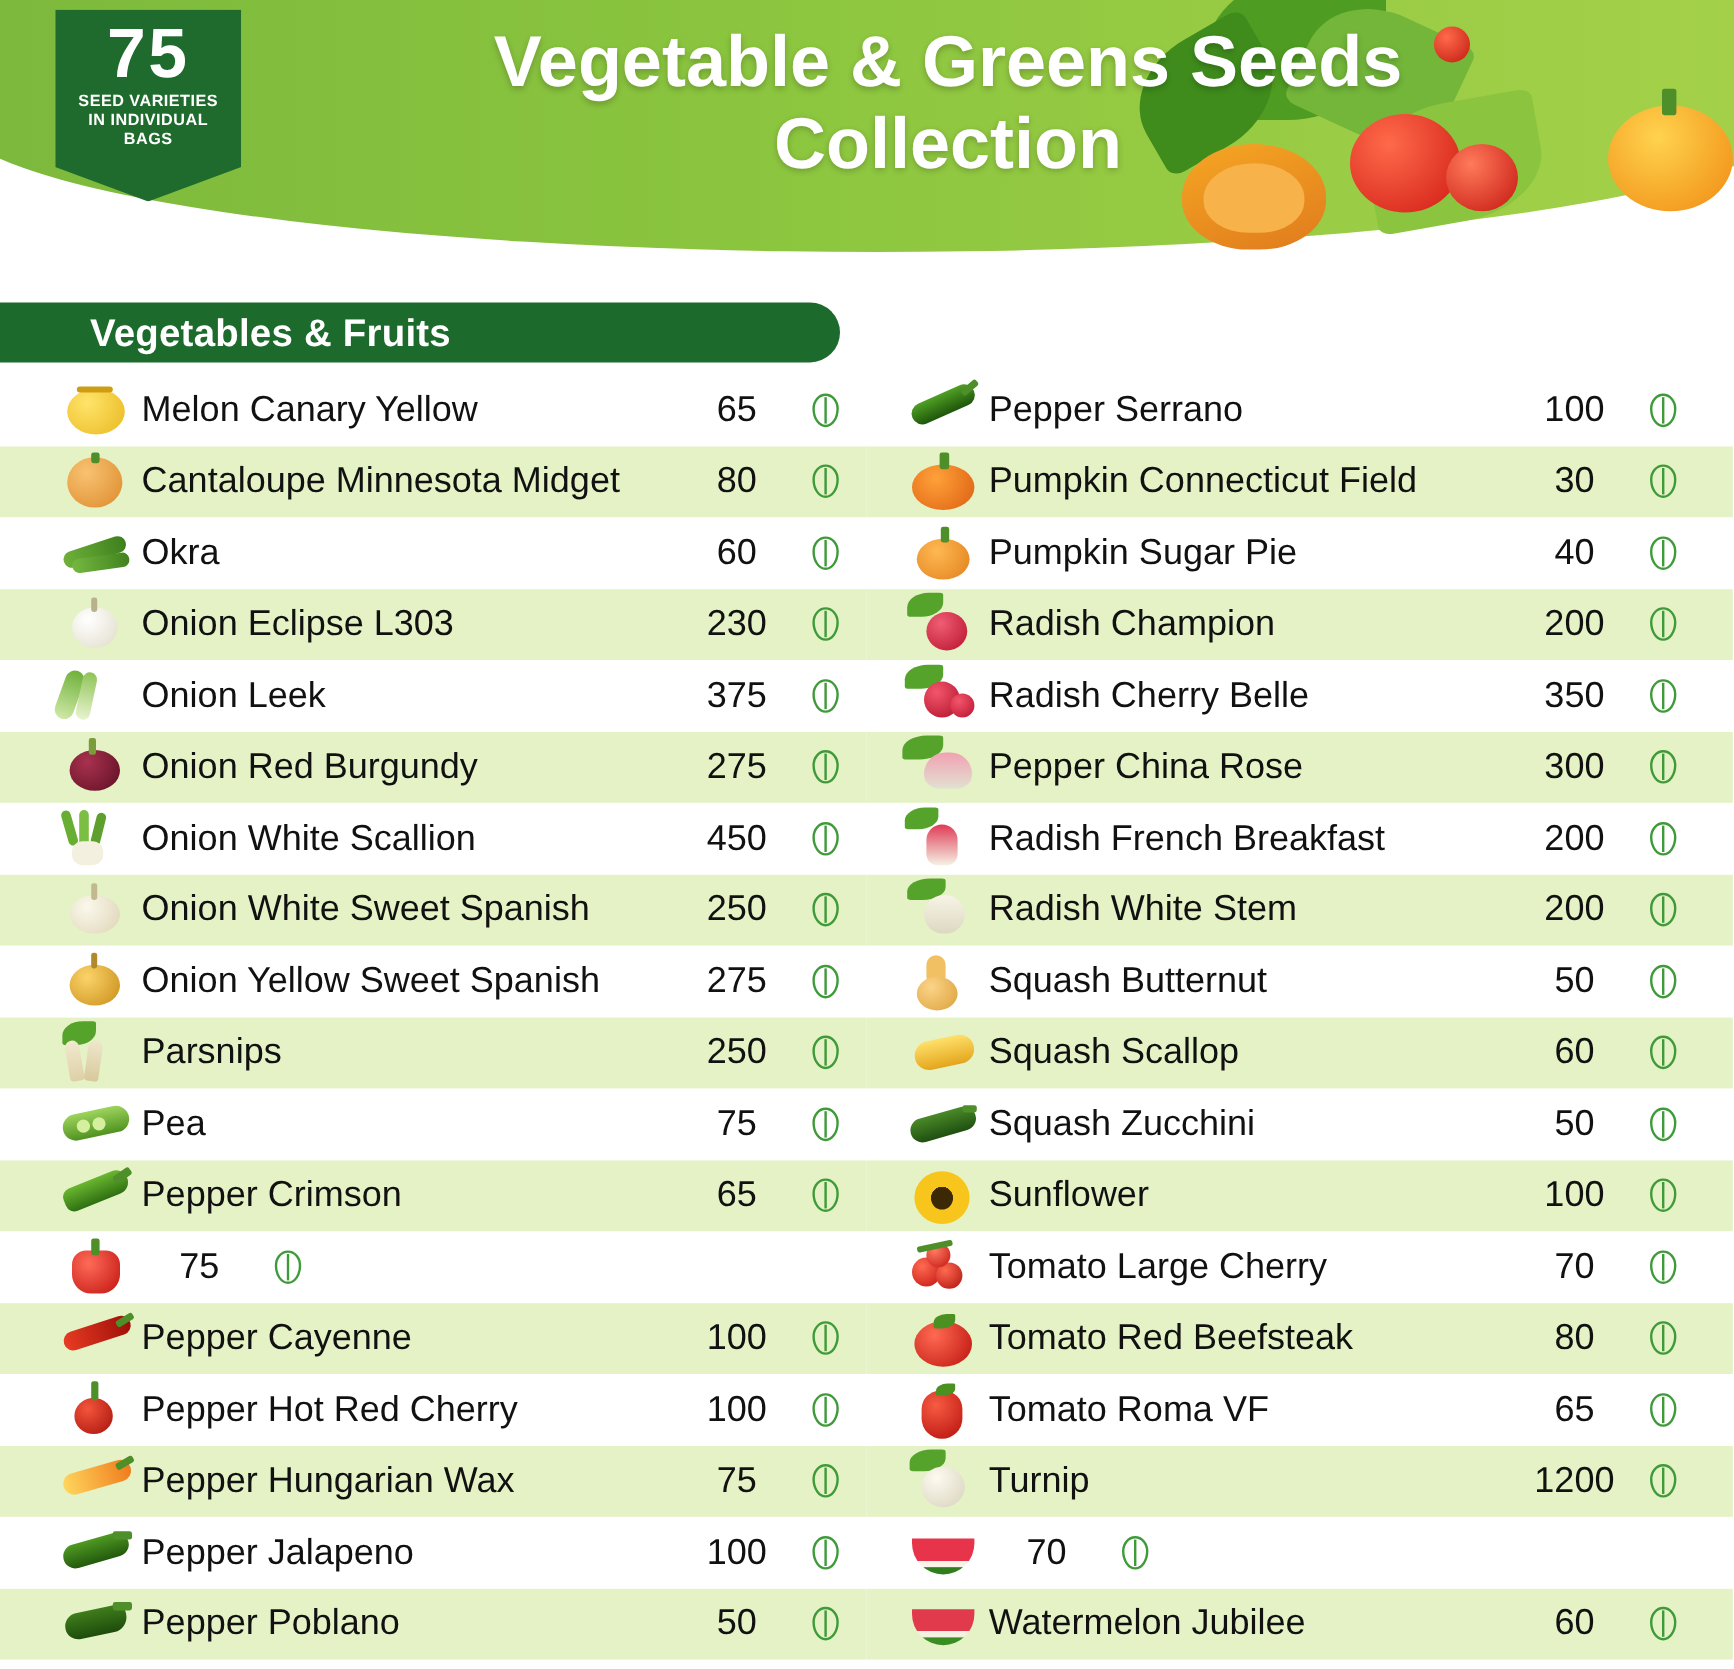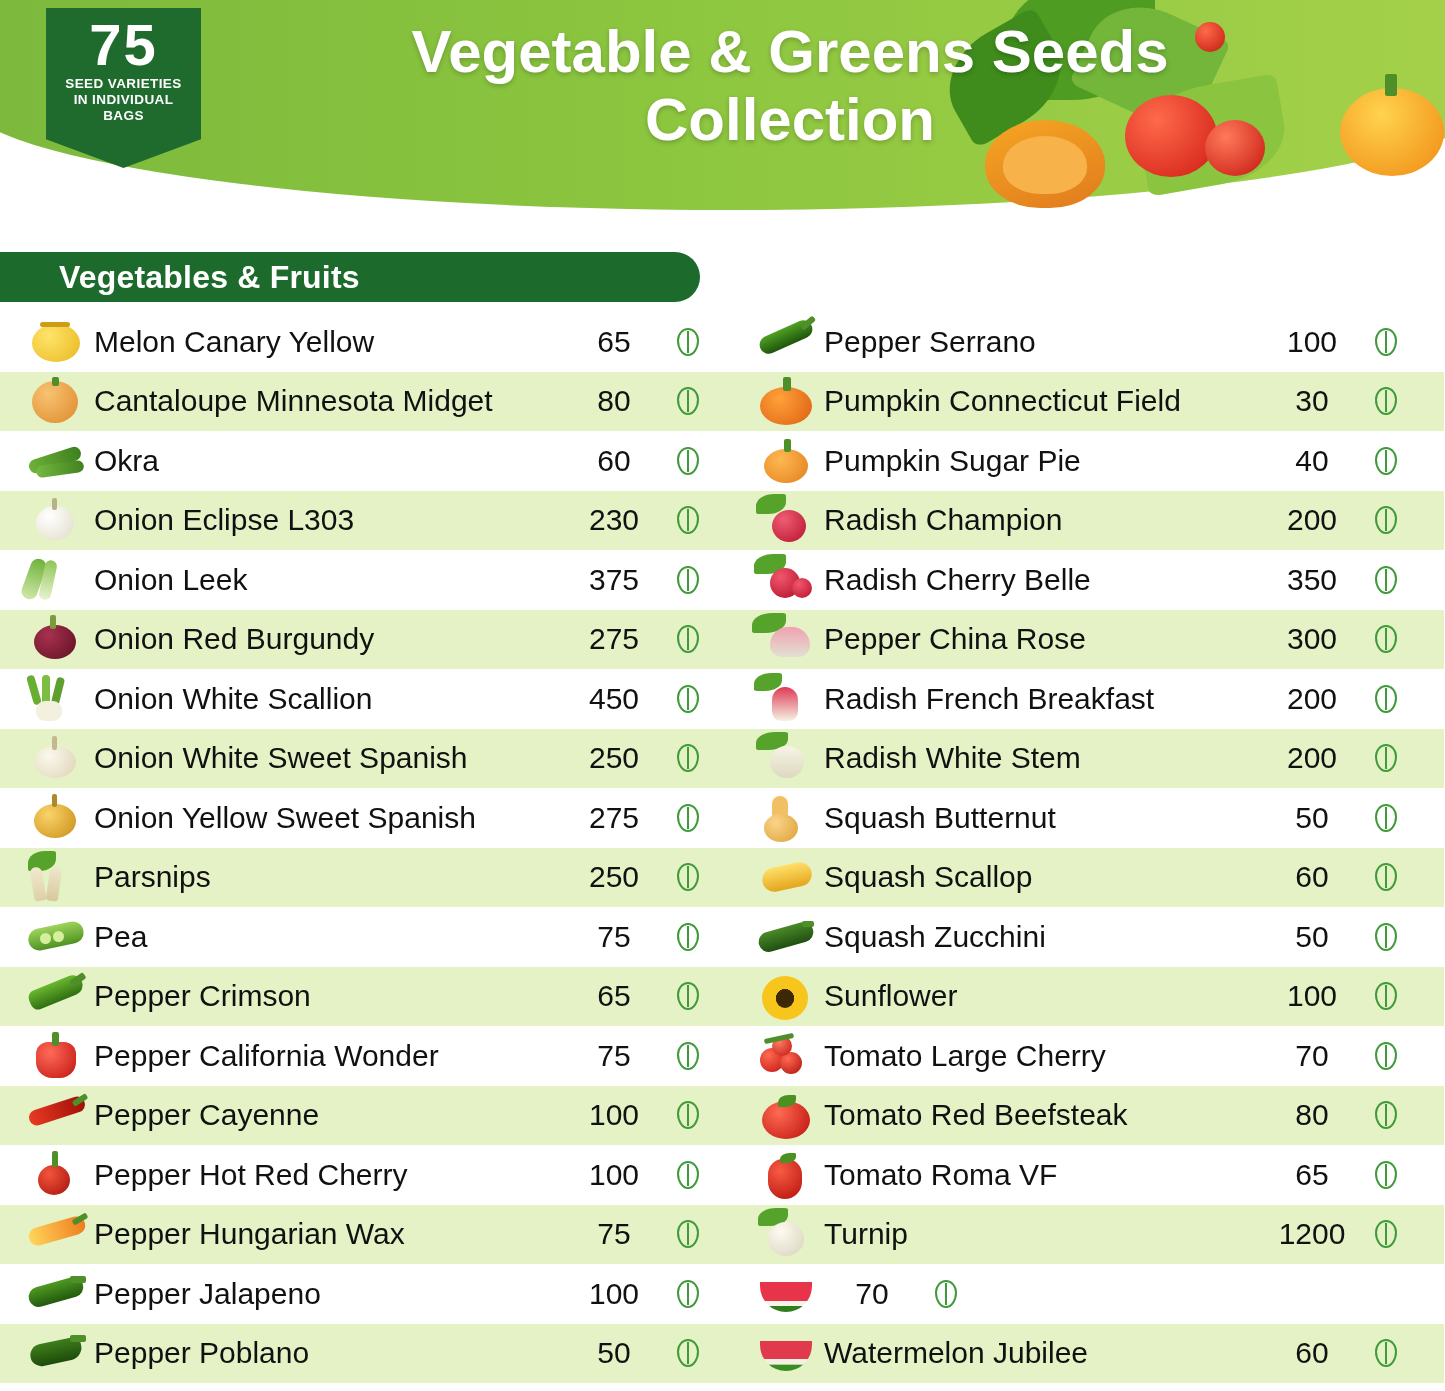--- a/index.html
+++ b/index.html
@@ -102,21 +102,21 @@
     height: 50px;
     background: #1c6b2c;
     border-radius: 0 26px 26px 0;
     display: flex;
     align-items: center;
   }
   .section-bar span {
     color: #ffffff;
     font-size: 32px;
     font-weight: bold;
-    margin-left: 59px;
+    margin-left: 75px;
     letter-spacing: 0.2px;
   }
 
   
   .columns {
     display: flex;
     margin-top: 10px;
   }
   .col {
     width: 722px;
@@ -124,21 +124,21 @@
   .row {
     display: flex;
     align-items: center;
     height: 59.5px;
     box-sizing: border-box;
   }
   .row.alt {
     background: #e4f2c5;
   }
   .col-left .row {
-    padding-left: 22px;
+    padding-left: 46px;
     padding-right: 18px;
   }
   .col-right .row {
     padding-left: 30px;
     padding-right: 42px;
   }
   .thumb {
     width: 72px;
     min-width: 72px;
     height: 52px;
@@ -380,21 +380,20 @@
         <div class="seed-icon">
           <div class="shape"></div>
           <div class="vein"></div>
         </div>
       </div>
       <div class="row">
         <div class="thumb">
           <div class="p" style="left:14px;top:12px;width:40px;height:36px;background:radial-gradient(circle at 35% 30%,#ff6a58,#c0140f);border-radius:12px 12px 16px 16px;"></div>
           <div class="stem" style="left:30px;top:2px;width:7px;height:14px;"></div>
         </div>
-        <div class="name">Pepper California Wonder</div>
         <div class="count">75</div>
         <div class="seed-icon">
           <div class="shape"></div>
           <div class="vein"></div>
         </div>
       </div>
       <div class="row alt">
         <div class="thumb">
           <div class="p" style="left:6px;top:14px;width:58px;height:16px;background:linear-gradient(90deg,#e83b23,#9e0f08);border-radius:10px;transform:rotate(-18deg);"></div>
           <div class="stem" style="left:50px;top:8px;width:16px;height:6px;transform:rotate(-32deg);"></div>

